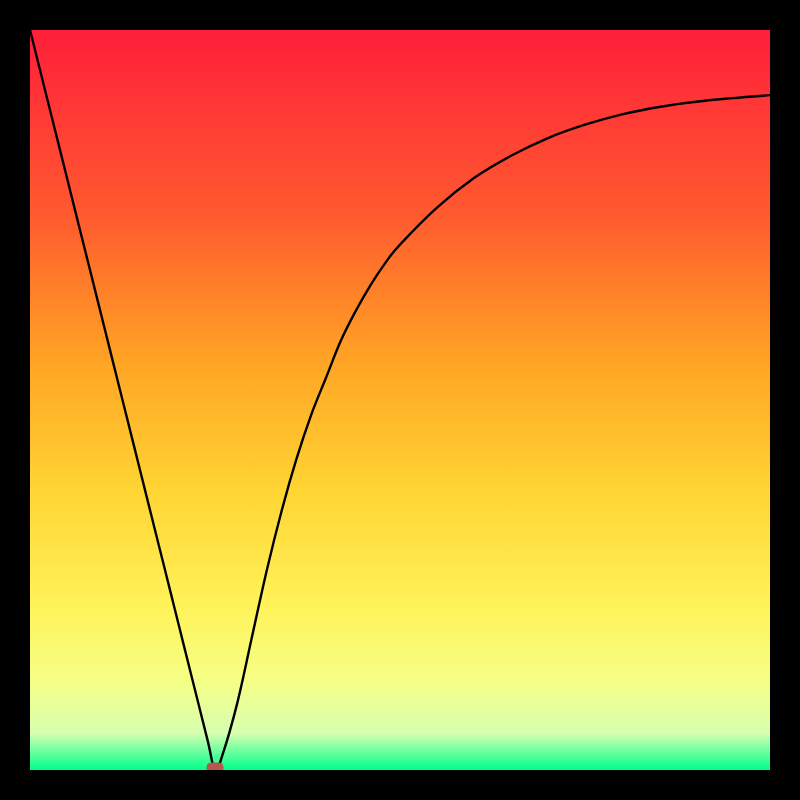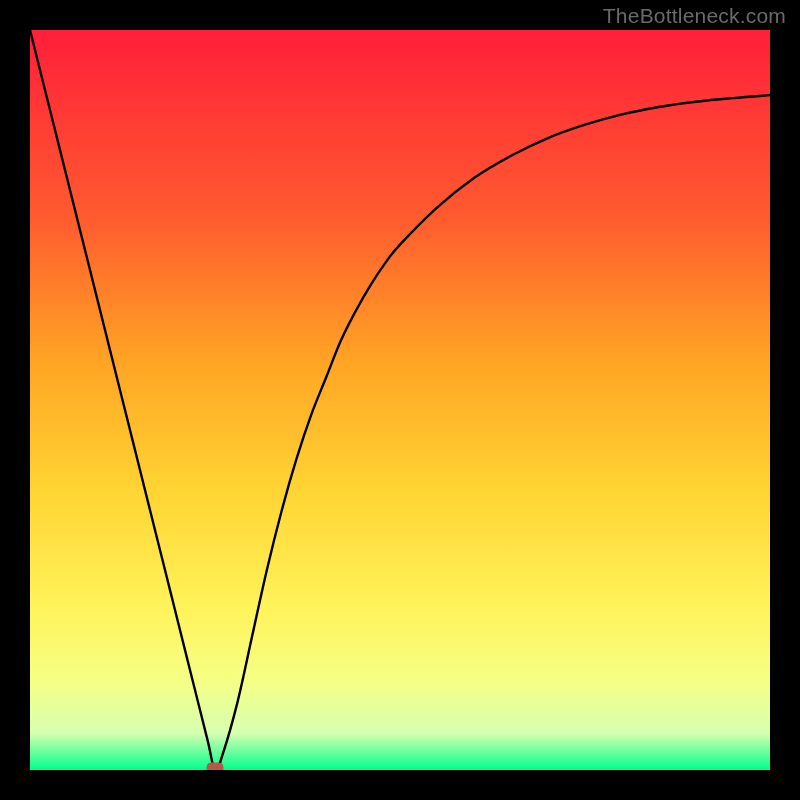--- a/index.html
+++ b/index.html
@@ -51,14 +51,13 @@
 
   <rect id="plot-bg" fill="url(#bg-grad)" x="30" y="30" width="740" height="740"></rect>
 
   <path id="curve-path" fill="none" stroke-width="2.4" stroke-linejoin="round" stroke-linecap="round" d="M 30 30 C 32.664 40.65599999999999, 39.471999999999994 67.88799999999995, 44.8 89.19999999999996 C 50.128 110.51199999999997, 54.272 127.08800000000002, 59.6 148.40000000000003 C 64.928 169.71200000000005, 69.072 186.288, 74.4 207.6 C 79.72800000000001 228.91199999999998, 83.872 245.48799999999994, 89.2 266.79999999999995 C 94.528 288.11199999999997, 98.672 304.688, 104 326 C 109.328 347.312, 113.472 363.888, 118.8 385.2 C 124.128 406.512, 128.27200000000002 423.088, 133.60000000000002 444.40000000000003 C 138.92800000000003 465.71200000000005, 143.072 482.288, 148.4 503.6 C 153.728 524.912, 157.87199999999999 541.4879999999999, 163.2 562.8 C 168.528 584.112, 172.672 600.688, 178 622 C 183.328 643.312, 187.472 659.888, 192.8 681.2 C 198.12800000000001 702.5120000000001, 203.60399999999998 724.4159999999999, 207.6 740.4 C 211.596 756.384, 212.33599999999998 767.336, 215 770 C 217.66400000000002 772.664, 218.404 767.188, 222.4 755.1999999999999 C 226.39600000000002 743.2119999999999, 231.872 724.712, 237.20000000000002 703.4 C 242.52800000000002 682.088, 246.672 660.7760000000001, 252 636.8000000000001 C 257.328 612.8240000000001, 261.472 592.8439999999999, 266.8 570.1999999999999 C 272.12800000000004 547.5559999999999, 276.27200000000005 530.98, 281.6 511 C 286.928 491.02000000000004, 291.072 476.516, 296.4 459.20000000000005 C 301.72799999999995 441.88400000000007, 305.87199999999996 429.452, 311.2 414.8 C 316.528 400.148, 320.67199999999997 391.11999999999995, 326 377.79999999999995 C 331.32800000000003 364.47999999999996, 335.472 352.788, 340.8 340.8 C 346.12800000000004 328.812, 350.272 321.19, 355.6 311.2 C 360.92800000000005 301.21, 365.07200000000006 293.95799999999997, 370.40000000000003 285.29999999999995 C 375.728 276.64199999999994, 379.872 270.42599999999993, 385.2 263.09999999999997 C 390.52799999999996 255.77399999999997, 390.676 254.59000000000003, 400 244.60000000000002 C 409.324 234.61, 423.68000000000006 219.588, 437.00000000000006 207.6 C 450.32000000000005 195.612, 460.68 187.32399999999996, 474 177.99999999999997 C 487.32 168.676, 497.68 162.99280000000002, 511 155.8 C 524.32 148.6072, 534.68 143.63439999999994, 548 138.03999999999994 C 561.32 132.44559999999993, 571.68 128.98239999999998, 585 124.72 C 598.32 120.45760000000003, 608.68 117.55680000000005, 622 114.36000000000007 C 635.32 111.16320000000009, 645.68 109.22440000000007, 659 106.96000000000006 C 672.32 104.69560000000006, 682.68 103.37839999999998, 696 101.77999999999999 C 709.32 100.18159999999999, 719.68 99.27880000000006, 733 98.08000000000006 C 746.32 96.88120000000005, 763.34 95.65279999999998, 770 95.11999999999998" stroke="#000000"></path>
 
   <rect id="marker-dot" rx="4" ry="4" x="207" y="763" width="16" height="10" fill="#b55a4a" stroke="#b55a4a"></rect>
 
   <rect id="frame-rect" fill="none" stroke-width="30" x="15" y="15" width="770" height="770" stroke="#000000"></rect>
 </svg>
 
-<div class="attribution">TheBottleneck.com</div>
 </div>
 
 </body></html>

